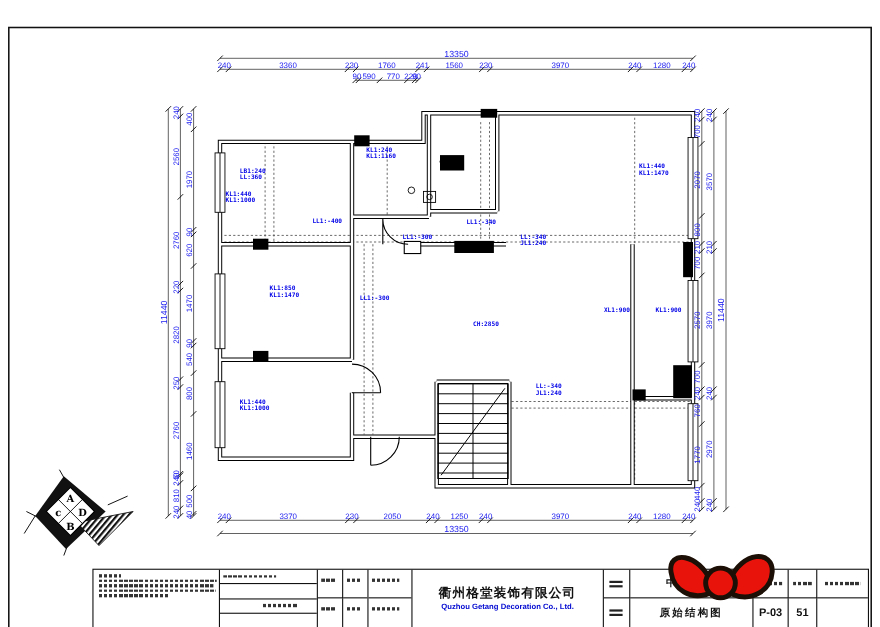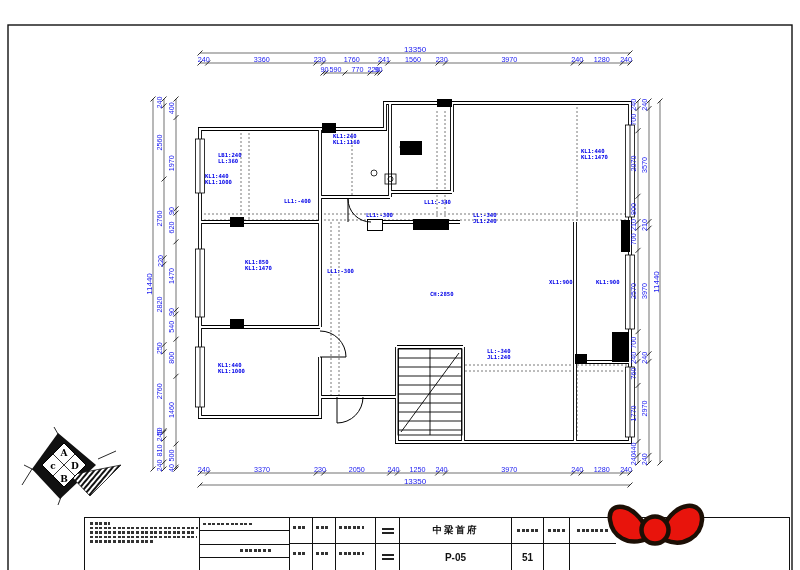--- a/index.html
+++ b/index.html
@@ -389,40 +389,45 @@
         </div>
     </div>
     <div class="tcell lab2">
       <div>
           <div class="bar" style="width:65%"></div>
         </div>
       <div style="border-bottom:none">
           <div class="bar" style="width:65%"></div>
         </div>
     </div>
+    <div class="tcell company">
+      <div class="cn">衢州格堂装饰有限公司</div>
+      <div class="en">Quzhou Getang Decoration Co., Ltd.</div>
+    </div>
     <div class="tcell rblock" style="border-right:none">
       <div class="marks">
           <span class="mk"></span>
           <span class="mk"></span>
         </div>
       <div class="ttl">中梁首府</div>
       <div>
           <div class="bar smudge"></div>
         </div>
       <div>
           <div class="bar smudge"></div>
         </div>
       <div>
           <div class="bar smudge"></div>
         </div>
       <div class="marks">
           <span class="mk"></span>
           <span class="mk"></span>
         </div>
-      <div class="num">P-05</div>
+      <div class="ttl">原始结构图</div>
+      <div class="num">P-03</div>
       <div class="num">51</div>
       <div></div>
     </div>
   </div>
 
   <svg id="bow" width="110" height="80" viewBox="0 0 110 80">
     <g stroke="#1c0f05" stroke-width="4.5" stroke-linejoin="round">
       <path d="M46,42 C34,14 6,12 9,32 C11,47 26,60 48,50 Z" fill="#e8140c"></path>
       <path d="M62,40 C74,12 102,12 101,32 C100,48 83,60 64,52 Z" fill="#e8140c"></path>
       <circle cx="54" cy="42" r="13.5" fill="#e8140c"></circle>

